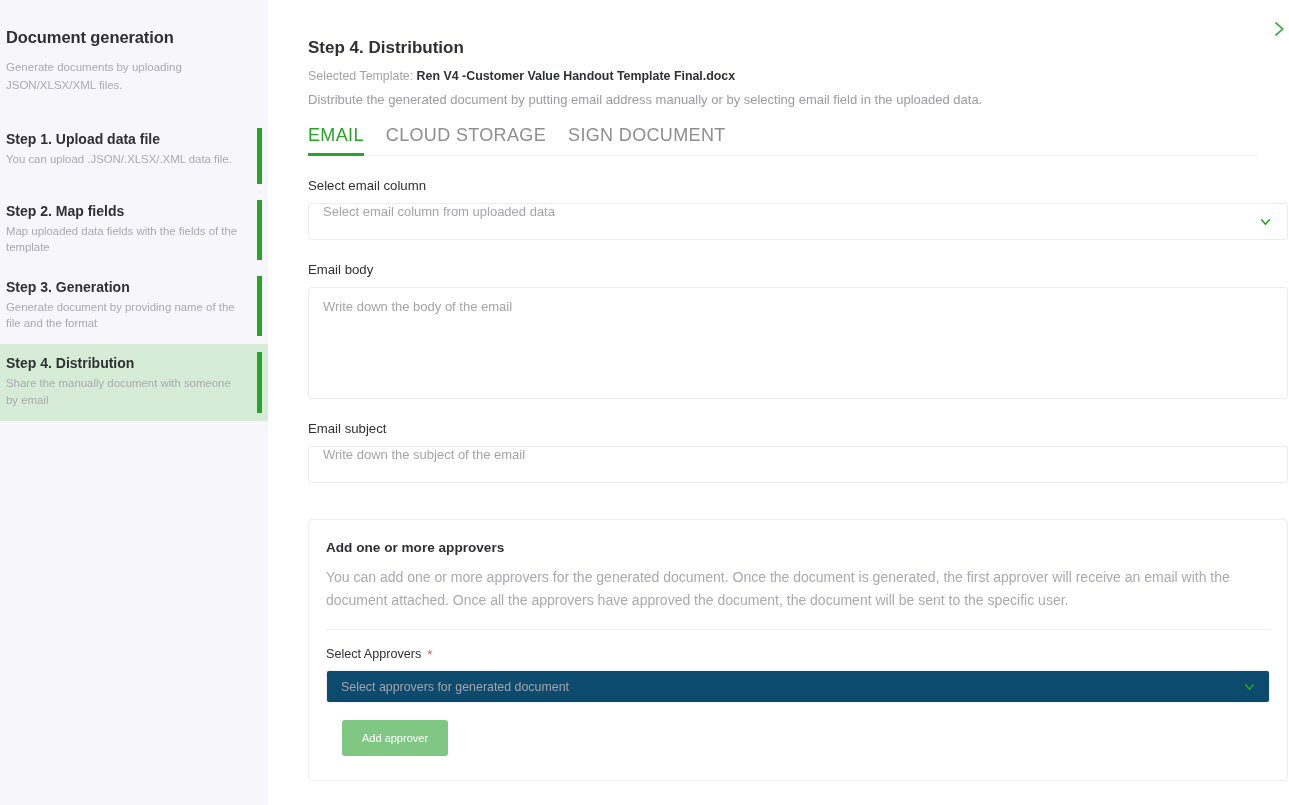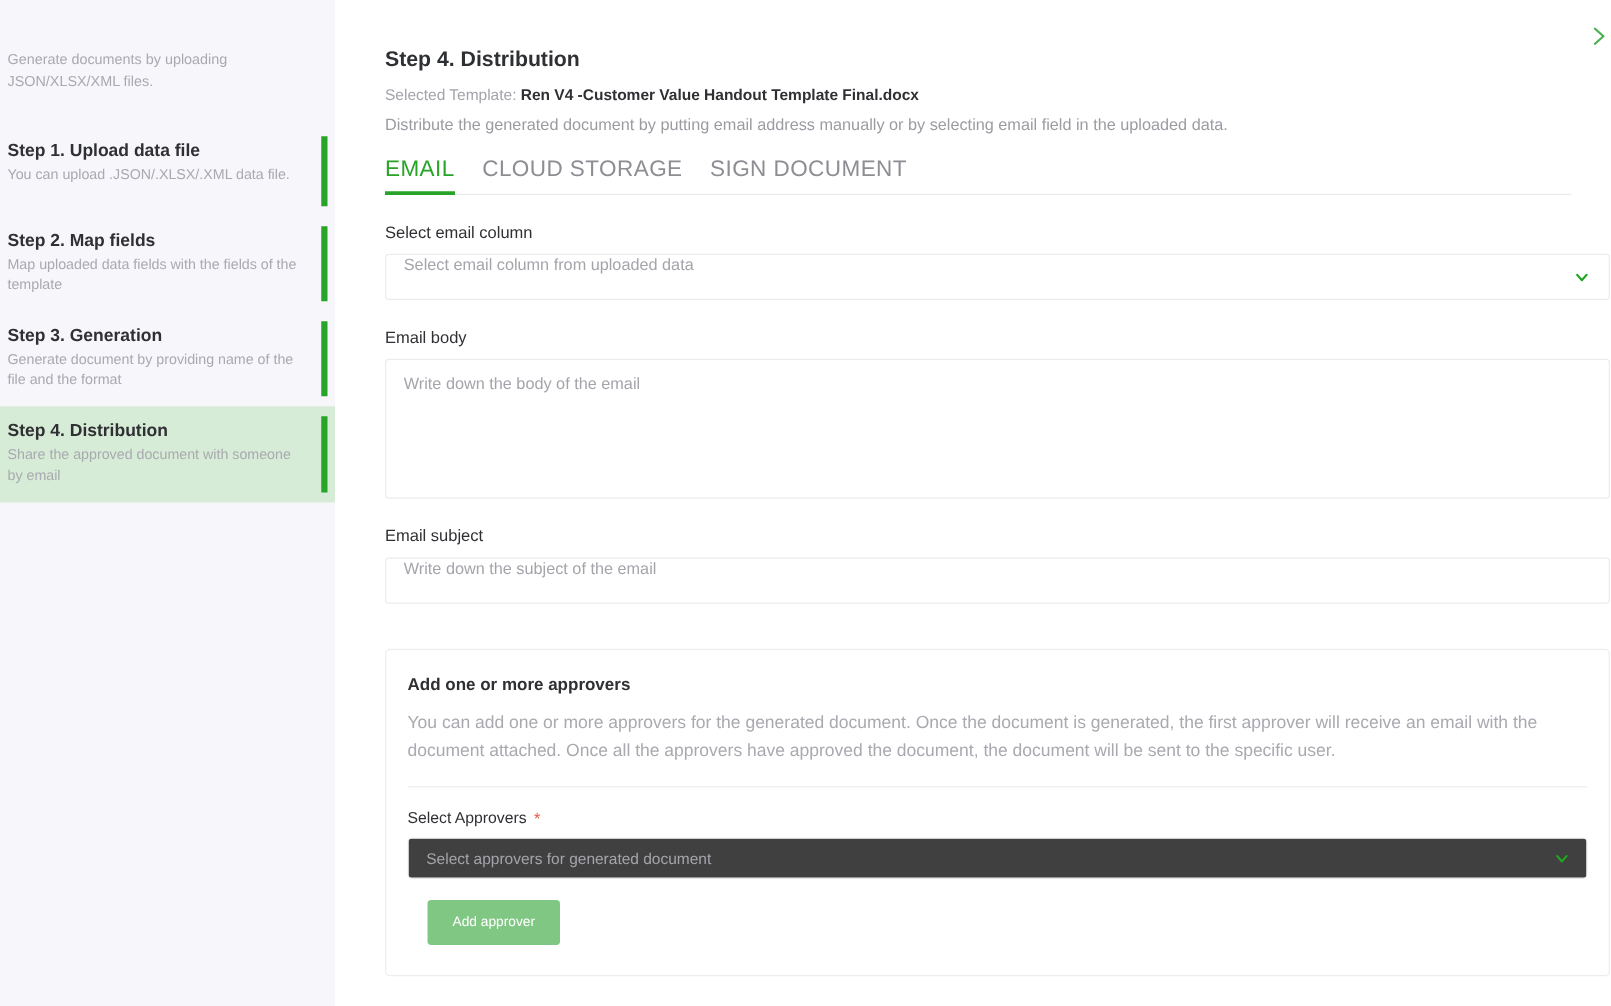--- a/index.html
+++ b/index.html
@@ -192,21 +192,21 @@
     font-size: 12.6px;
     color: #2f3033;
     display: flex;
     align-items: center;
     gap: 6px;
   }
   .req-star { color: #f0544a; font-size: 13px; line-height: 1; }
   .ap-select {
     margin-top: 9px;
     height: 33px;
-    background: #404040;
+    background: #0c4a6e;
     border: 1px solid #f1f1f3;
     border-radius: 3px;
     display: flex;
     align-items: center;
     padding: 0 14px;
     font-size: 12.4px;
     color: #a4a4ab;
     position: relative;
     cursor: pointer;
   }
@@ -239,20 +239,21 @@
     background: #ededf1;
   }
 </style>
 </head>
 <body>
 
 <div class="app">
 
   <aside class="sidebar">
     <div class="sb-header">
+      <div class="sb-title">Document generation</div>
       <div class="sb-sub">Generate documents by uploading JSON/XLSX/XML files.</div>
     </div>
     <div class="sb-steps">
 
       <div class="sb-step">
         <div class="sb-step-title">Step 1. Upload data file</div>
         <div class="sb-step-desc">You can upload .JSON/.XLSX/.XML data file.</div>
         <div class="bar"></div>
       </div>
 
@@ -263,21 +264,21 @@
       </div>
 
       <div class="sb-step">
         <div class="sb-step-title">Step 3. Generation</div>
         <div class="sb-step-desc">Generate document by providing name of the file and the format</div>
         <div class="bar"></div>
       </div>
 
       <div class="sb-step active">
         <div class="sb-step-title">Step 4. Distribution</div>
-        <div class="sb-step-desc">Share the approved document with someone by email</div>
+        <div class="sb-step-desc">Share the manually document with someone by email</div>
         <div class="bar"></div>
       </div>
 
     </div>
   </aside>
 
   <main class="main">
 
     <div class="collapse-chevron">
       <svg viewBox="0 0 24 24" width="18" height="18" fill="none" stroke="#4caf50" stroke-width="2.4" stroke-linecap="round" stroke-linejoin="round">

